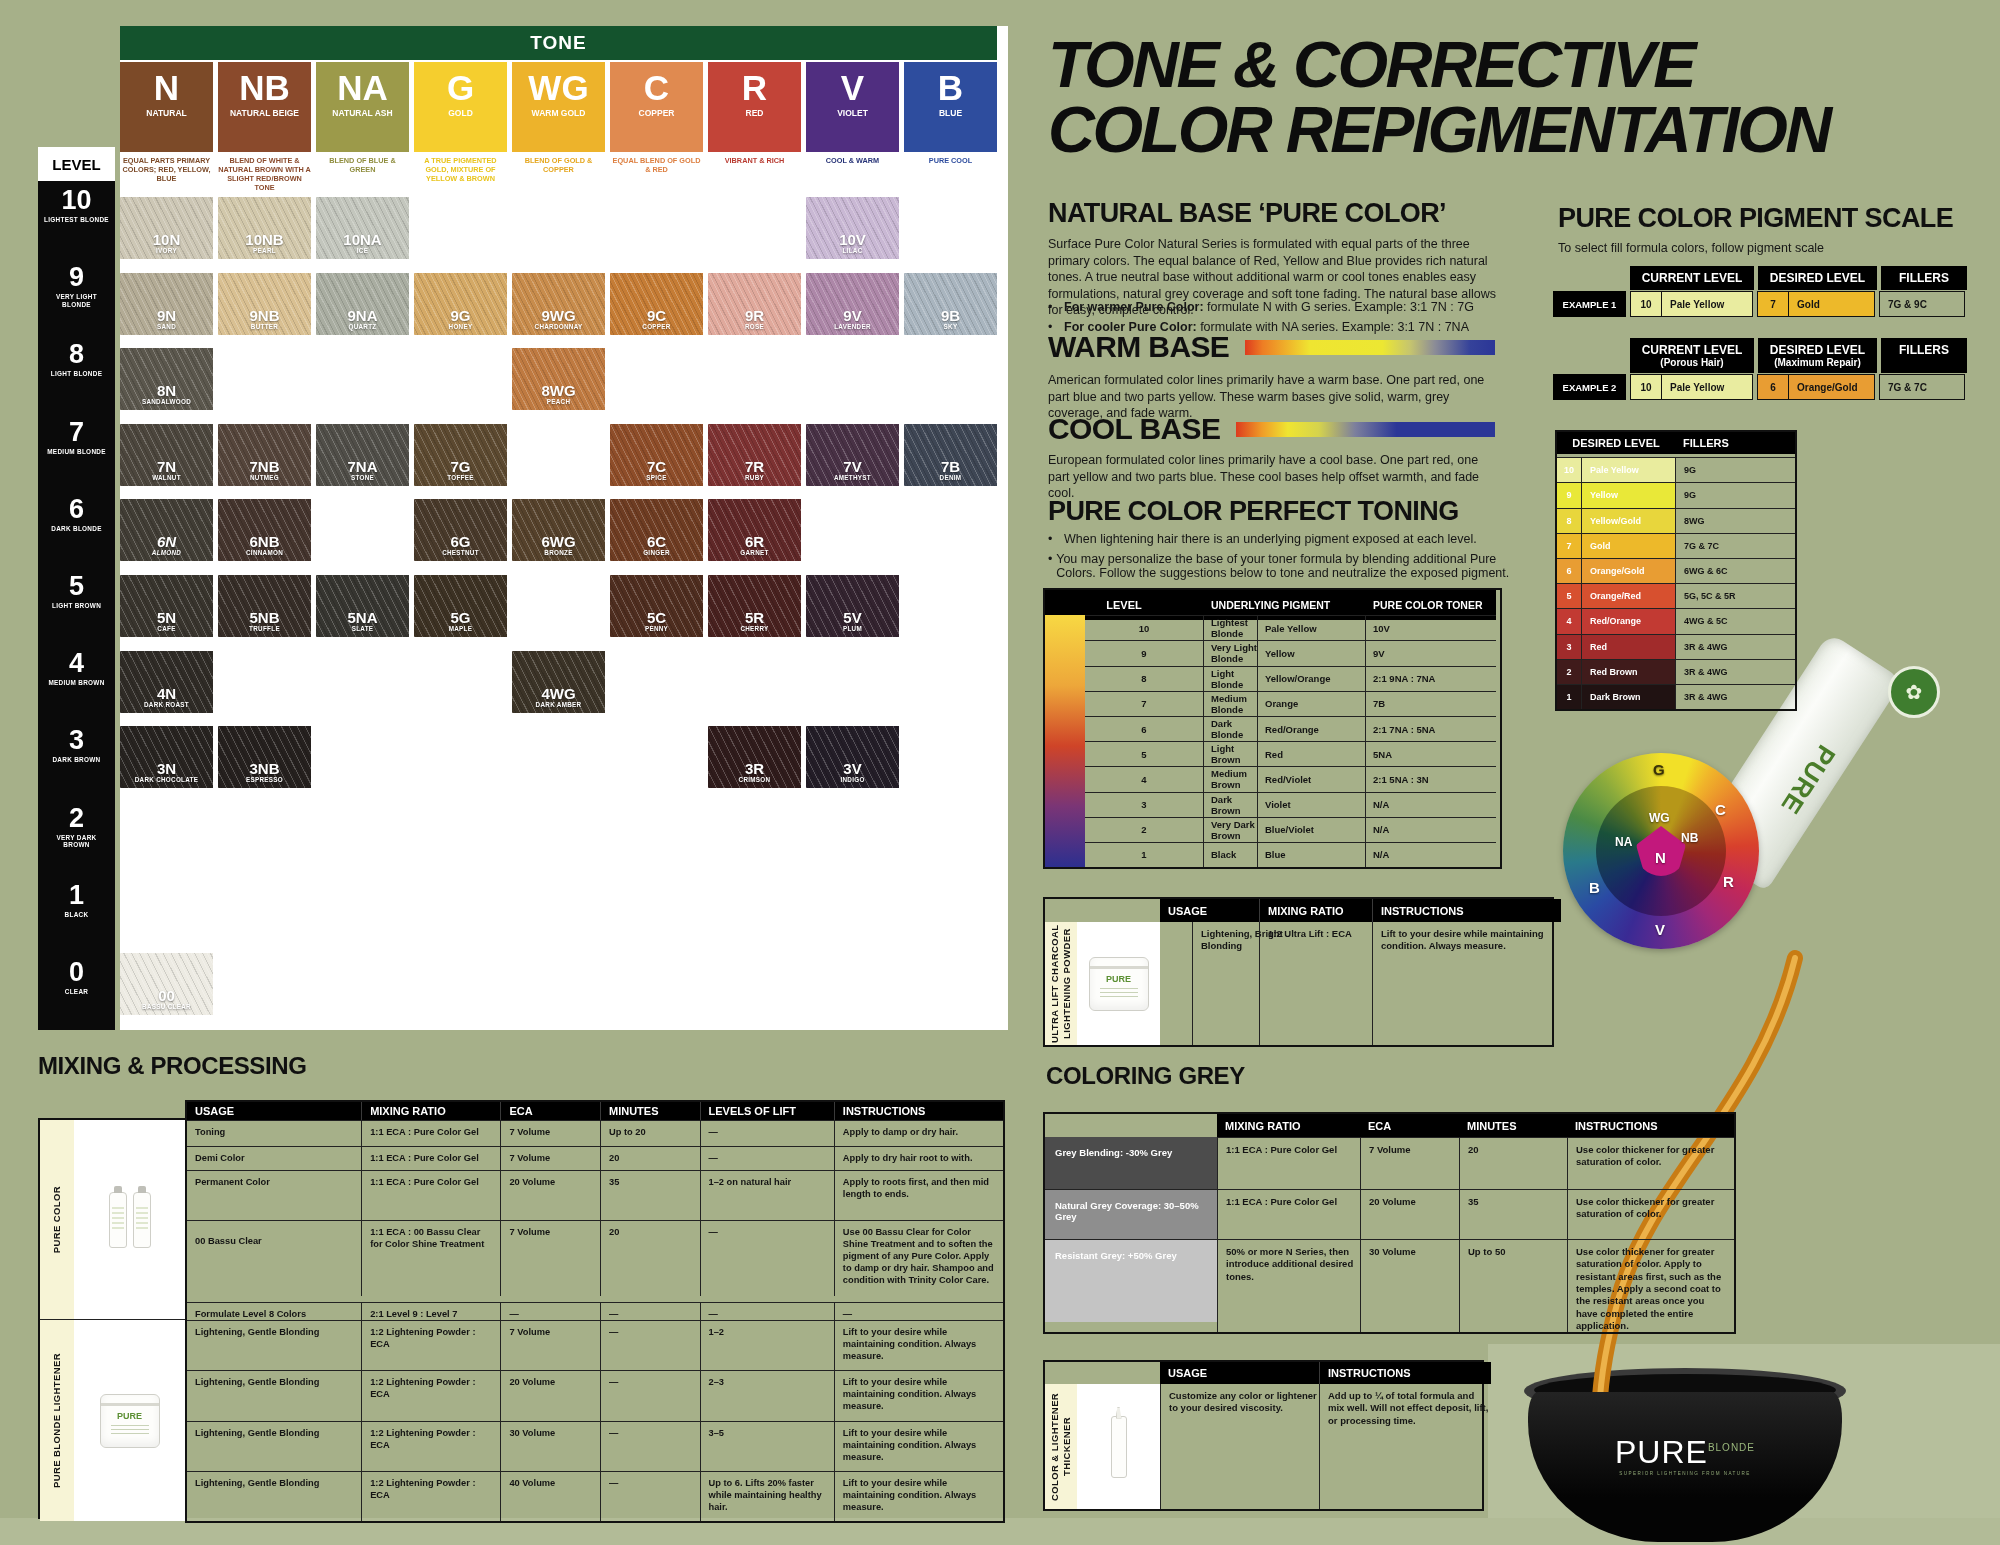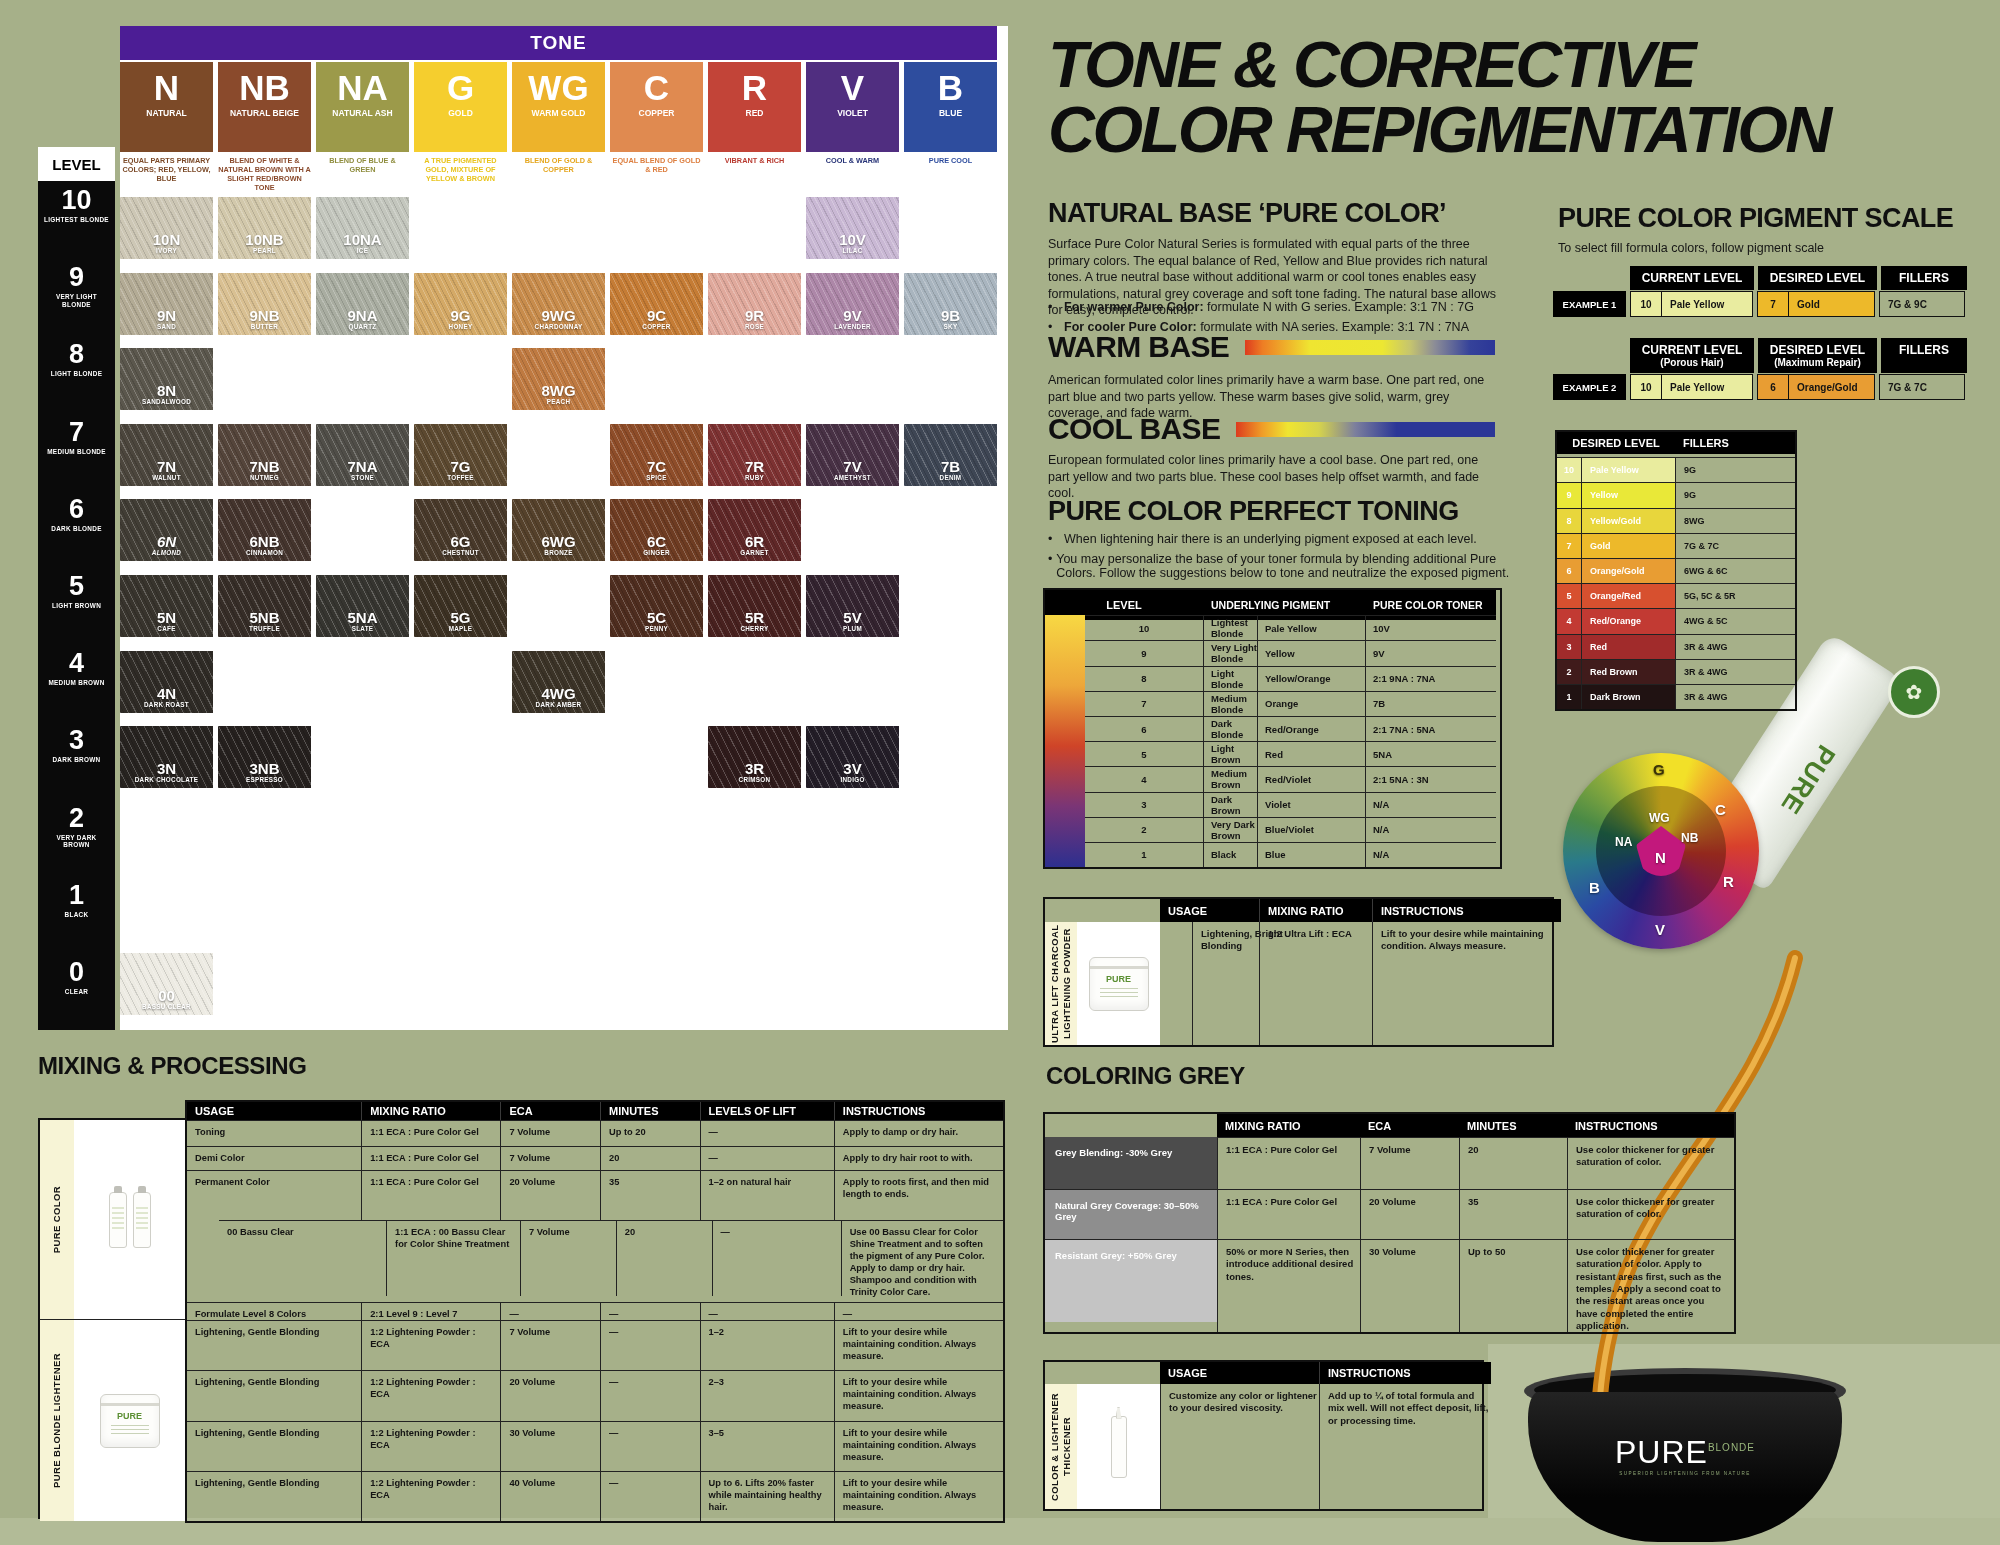--- a/index.html
+++ b/index.html
@@ -4,21 +4,21 @@
 <style>
   html,body{margin:0;padding:0;background:#6d7a58;}
   #root{position:relative;width:2000px;height:1545px;background:#a6b089;overflow:hidden;
         font-family:"Liberation Sans",sans-serif;color:#141414;}
   .abs{position:absolute;}
   .photo-surface{left:1488px;top:1344px;width:512px;height:201px;background:#b6bf9c;}
   .bottom-band{left:0;top:1518px;width:2000px;height:27px;background:#b2bb97;}
 
   
   #chart-panel{left:120px;top:26px;width:888px;height:1004px;background:#ffffff;}
-  .tone-bar{left:0;top:0;width:877px;height:34px;background:#4c1d95;display:flex;align-items:center;justify-content:center;
+  .tone-bar{left:0;top:0;width:877px;height:34px;background:#14532d;display:flex;align-items:center;justify-content:center;
             color:#fff;font-weight:bold;font-size:19px;letter-spacing:1px;}
   .tone-col{top:36px;width:93px;height:90px;color:#fff;text-align:center;}
   .tone-col .code{font-size:35px;font-weight:bold;margin-top:8px;line-height:1;}
   .tone-col .nm{font-size:8.5px;font-weight:bold;margin-top:4px;line-height:1.15;}
   .tone-desc{top:130px;width:93px;font-size:7.3px;font-weight:bold;text-align:center;line-height:1.25;}
   .sw{width:93px;height:62px;overflow:hidden;}
   .sw .tex{position:absolute;inset:0;background:
       repeating-linear-gradient(63deg,rgba(255,255,255,.22) 0 1px,rgba(255,255,255,0) 1px 3px,
       rgba(0,0,0,.13) 3px 4px,rgba(0,0,0,0) 4px 7px);}
   .sw .lab{position:absolute;left:0;right:0;bottom:5px;text-align:center;color:#fff;
@@ -831,21 +831,21 @@
       </div>
       <div style="display: flex; height: 50px;">
         <div style="width: 175px; font-size: 9.3px; font-weight: bold; line-height: 1.3; padding: 5px 6px 0px 8px; box-sizing: border-box; border-top: 1px solid rgb(34, 34, 34); border-left: none;">Permanent Color</div>
         <div style="width: 140px; font-size: 9.3px; font-weight: bold; line-height: 1.3; padding: 5px 6px 0px 8px; box-sizing: border-box; border-top: 1px solid rgb(34, 34, 34); border-left: 1px solid rgb(34, 34, 34);">1:1 ECA : Pure Color Gel</div>
         <div style="width: 100px; font-size: 9.3px; font-weight: bold; line-height: 1.3; padding: 5px 6px 0px 8px; box-sizing: border-box; border-top: 1px solid rgb(34, 34, 34); border-left: 1px solid rgb(34, 34, 34);">20 Volume</div>
         <div style="width: 100px; font-size: 9.3px; font-weight: bold; line-height: 1.3; padding: 5px 6px 0px 8px; box-sizing: border-box; border-top: 1px solid rgb(34, 34, 34); border-left: 1px solid rgb(34, 34, 34);">35</div>
         <div style="width: 135px; font-size: 9.3px; font-weight: bold; line-height: 1.3; padding: 5px 6px 0px 8px; box-sizing: border-box; border-top: 1px solid rgb(34, 34, 34); border-left: 1px solid rgb(34, 34, 34);">1–2 on natural hair</div>
         <div style="width: 170px; font-size: 9.3px; font-weight: bold; line-height: 1.3; padding: 5px 6px 0px 8px; box-sizing: border-box; border-top: 1px solid rgb(34, 34, 34); border-left: 1px solid rgb(34, 34, 34);">Apply to roots first, and then mid length to ends.</div>
       </div>
       <div style="display: flex; height: 76px;">
-        <div style="width: 175px; font-size: 9.3px; font-weight: bold; line-height: 1.3; padding: 5px 6px 0px 8px; box-sizing: border-box; border-top: 1px solid rgb(34, 34, 34); border-left: none; margin-left: 32px;">00 Bassu Clear</div>
+        <div style="width: 175px; font-size: 9.3px; font-weight: bold; line-height: 1.3; padding: 14px 6px 0px 8px; box-sizing: border-box; border-top: 1px solid rgb(34, 34, 34); border-left: none;">00 Bassu Clear</div>
         <div style="width: 140px; font-size: 9.3px; font-weight: bold; line-height: 1.3; padding: 5px 6px 0px 8px; box-sizing: border-box; border-top: 1px solid rgb(34, 34, 34); border-left: 1px solid rgb(34, 34, 34);">1:1 ECA : 00 Bassu Clear for Color Shine Treatment</div>
         <div style="width: 100px; font-size: 9.3px; font-weight: bold; line-height: 1.3; padding: 5px 6px 0px 8px; box-sizing: border-box; border-top: 1px solid rgb(34, 34, 34); border-left: 1px solid rgb(34, 34, 34);">7 Volume</div>
         <div style="width: 100px; font-size: 9.3px; font-weight: bold; line-height: 1.3; padding: 5px 6px 0px 8px; box-sizing: border-box; border-top: 1px solid rgb(34, 34, 34); border-left: 1px solid rgb(34, 34, 34);">20</div>
         <div style="width: 135px; font-size: 9.3px; font-weight: bold; line-height: 1.3; padding: 5px 6px 0px 8px; box-sizing: border-box; border-top: 1px solid rgb(34, 34, 34); border-left: 1px solid rgb(34, 34, 34);">—</div>
         <div style="width: 170px; font-size: 9.3px; font-weight: bold; line-height: 1.3; padding: 5px 6px 0px 8px; box-sizing: border-box; border-top: 1px solid rgb(34, 34, 34); border-left: 1px solid rgb(34, 34, 34);">Use 00 Bassu Clear for Color Shine Treatment and to soften the pigment of any Pure Color. Apply to damp or dry hair. Shampoo and condition with Trinity Color Care.</div>
       </div>
       <div style="display: flex; height: 24px; align-items: flex-end;">
         <div style="width: 175px; font-size: 9.3px; font-weight: bold; line-height: 1.3; padding: 5px 6px 0px 8px; box-sizing: border-box; border-top: 1px solid rgb(34, 34, 34); border-left: none;">Formulate Level 8 Colors</div>
         <div style="width: 140px; font-size: 9.3px; font-weight: bold; line-height: 1.3; padding: 5px 6px 0px 8px; box-sizing: border-box; border-top: 1px solid rgb(34, 34, 34); border-left: 1px solid rgb(34, 34, 34);">2:1 Level 9 : Level 7</div>
         <div style="width: 100px; font-size: 9.3px; font-weight: bold; line-height: 1.3; padding: 5px 6px 0px 8px; box-sizing: border-box; border-top: 1px solid rgb(34, 34, 34); border-left: 1px solid rgb(34, 34, 34);">—</div>

